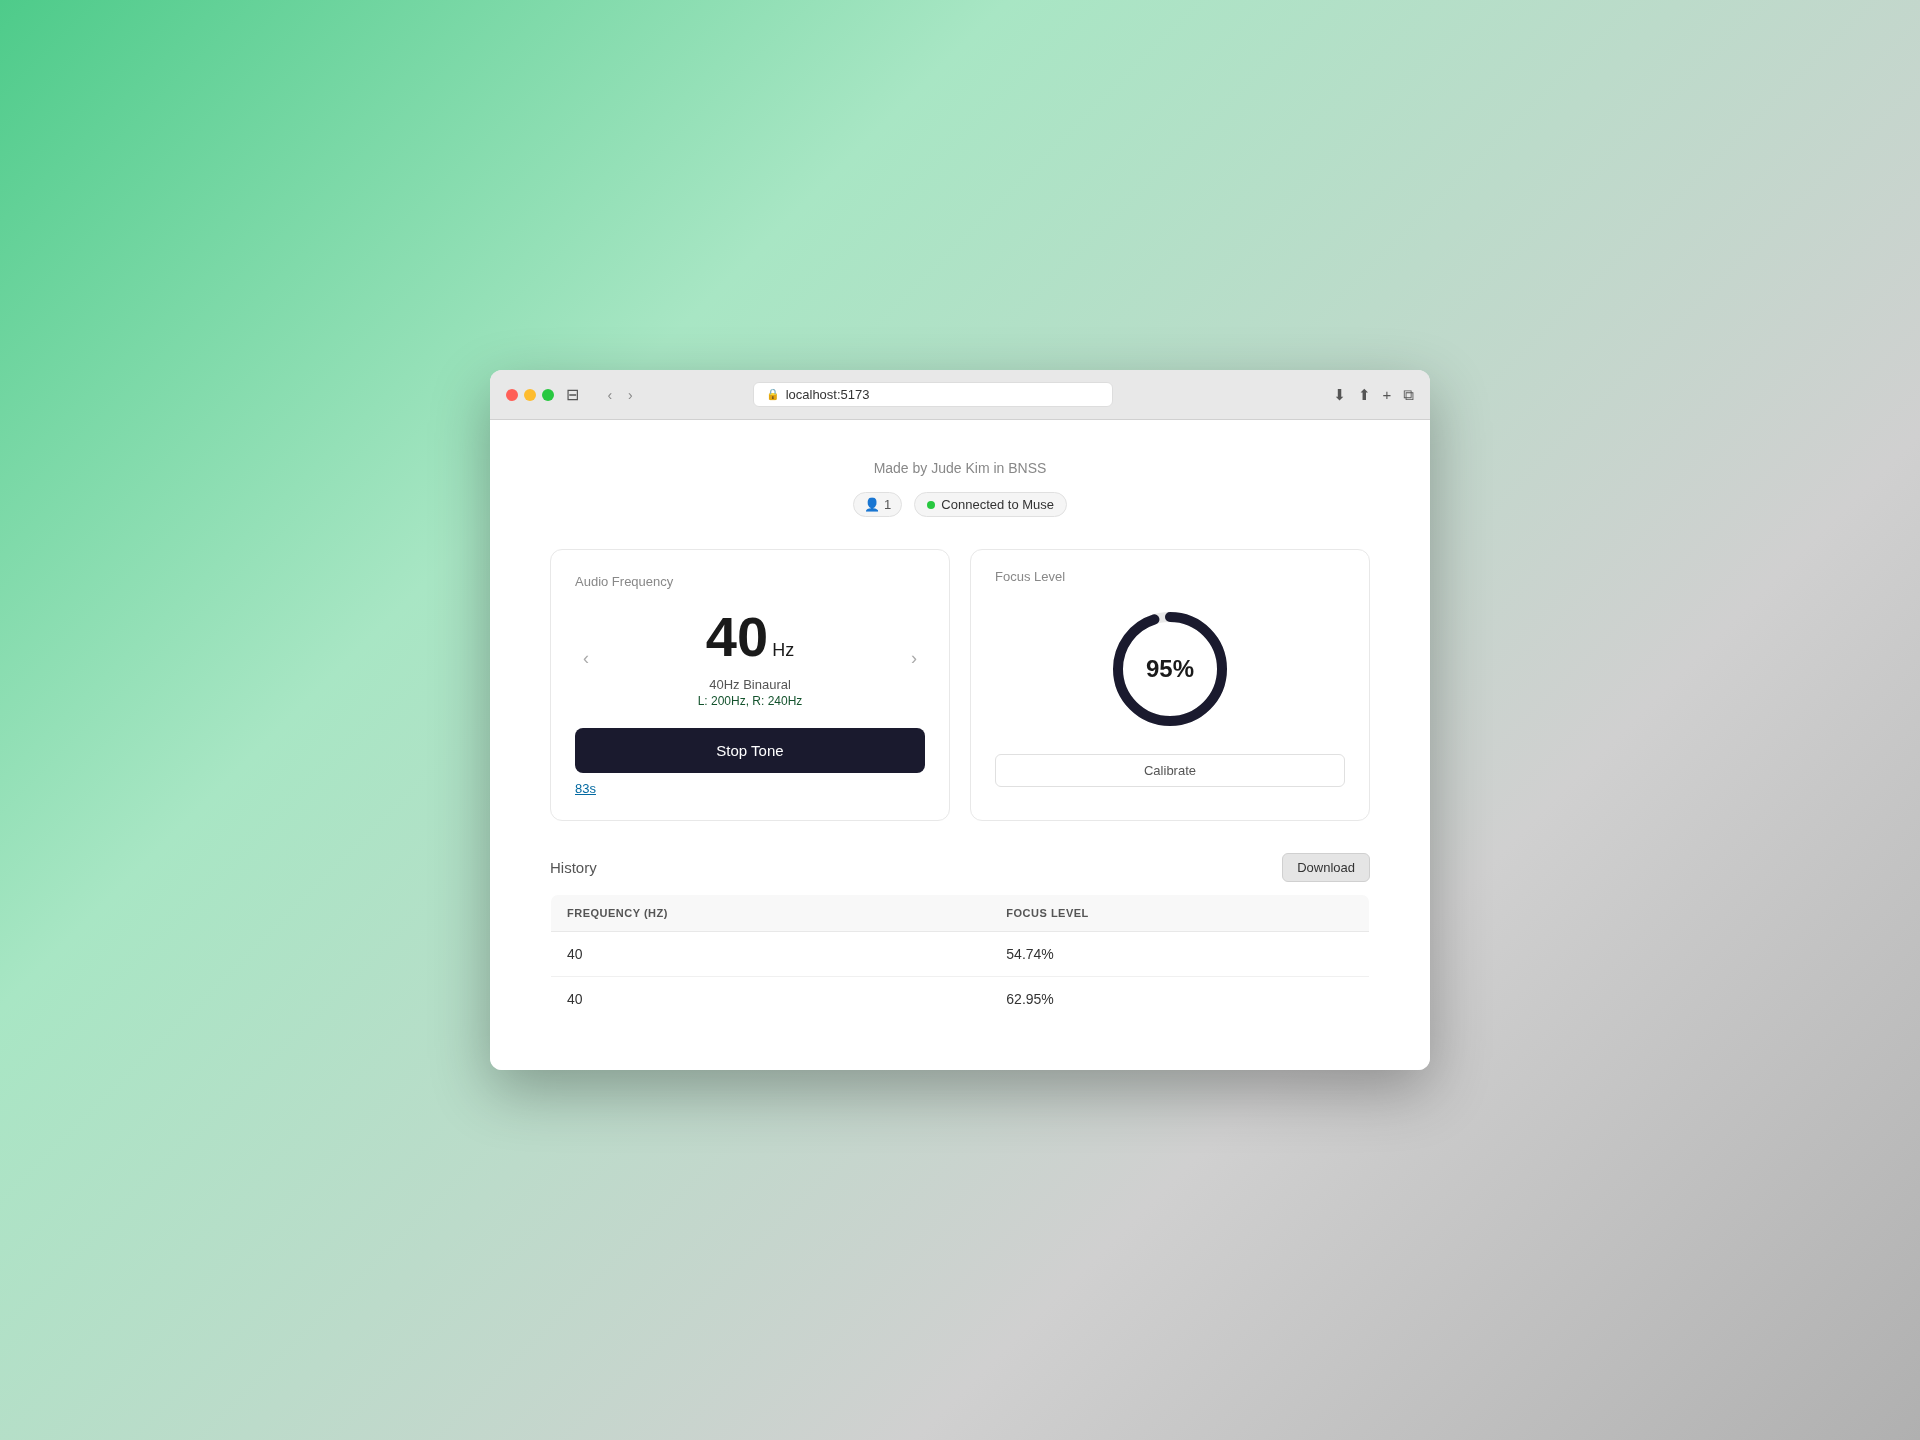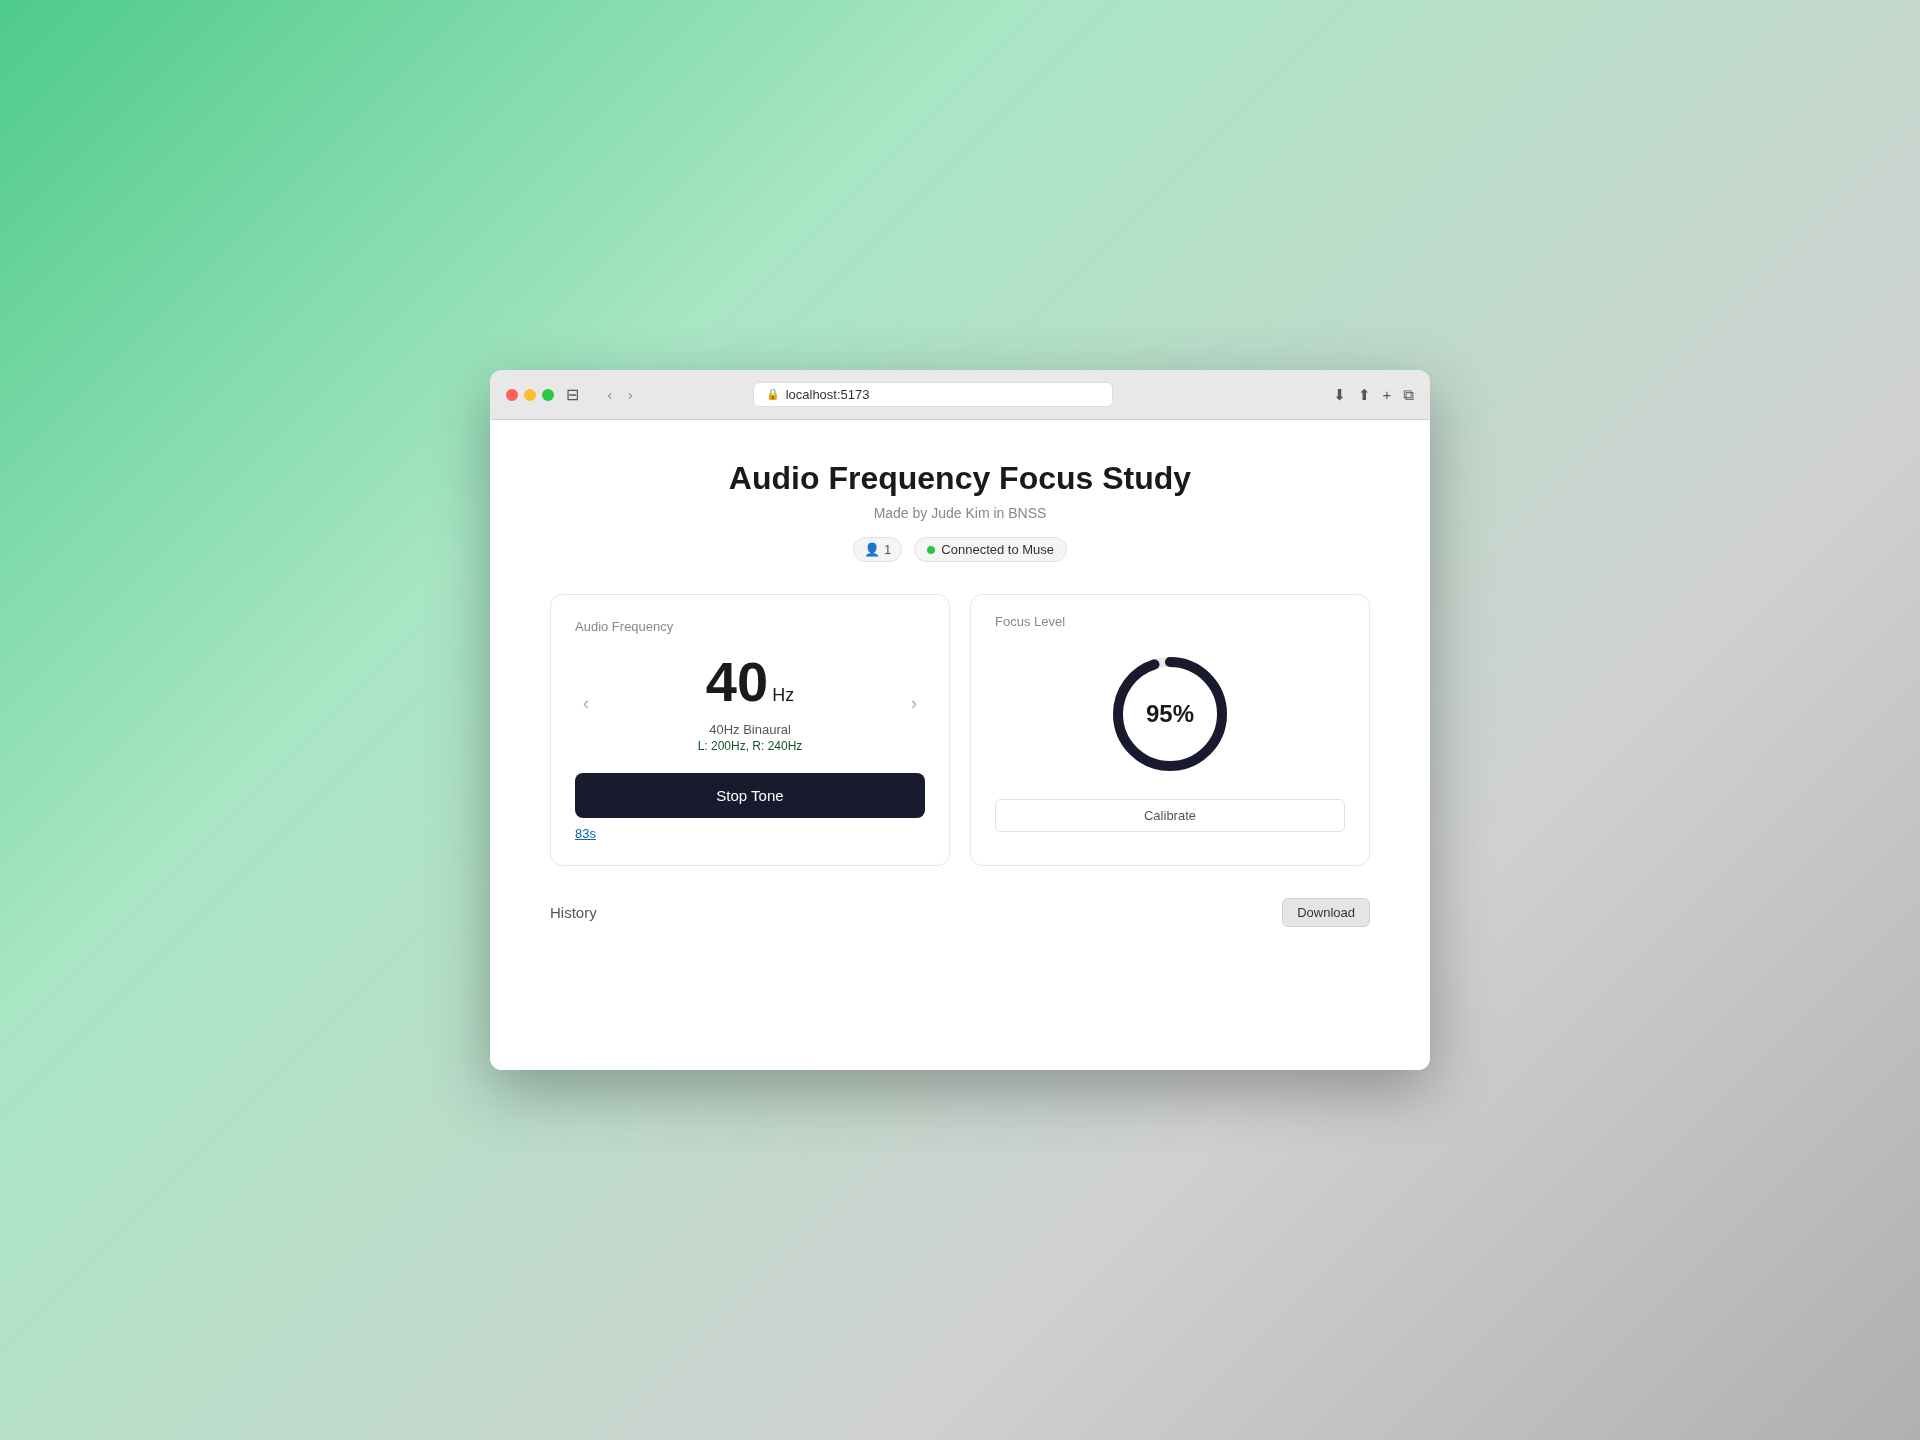--- a/index.html
+++ b/index.html
@@ -397,21 +397,20 @@
       <button class="browser-action-btn">⬇</button>
       <button class="browser-action-btn">⬆</button>
       <button class="browser-action-btn">+</button>
       <button class="browser-action-btn">⧉</button>
     </div>
   </div>
 
   <div class="browser-content">
 
     <div class="page-header">
-      <h1 class="page-title">Audio Frequency Focus Study</h1>
       <p class="page-subtitle">Made by Jude Kim in BNSS</p>
       <div class="status-bar">
         <div class="user-count">
           <span>👤</span>
           <span>1</span>
         </div>
         <div class="connection-status">
           <span class="status-dot"></span>
           <span>Connected to Muse</span>
         </div>
@@ -450,15 +449,33 @@
         </div>
         <button class="calibrate-btn">Calibrate</button>
       </div>
     </div>
 
     <div class="history-section">
       <div class="history-header">
         <span class="history-title">History</span>
         <button class="download-btn">Download</button>
       </div>
+      <table class="history-table">
+        <thead class="table-header">
+          <tr>
+            <th>FREQUENCY (HZ)</th>
+            <th>FOCUS LEVEL</th>
+          </tr>
+        </thead>
+        <tbody id="history-tbody">
+        <tr class="table-row">
+              <td>40</td>
+              <td>54.74%</td>
+            </tr>
+            <tr class="table-row">
+              <td>40</td>
+              <td>62.95%</td>
+            </tr>
+          </tbody>
+      </table>
     </div>
   </div>
 </div>
 
 </body></html>

